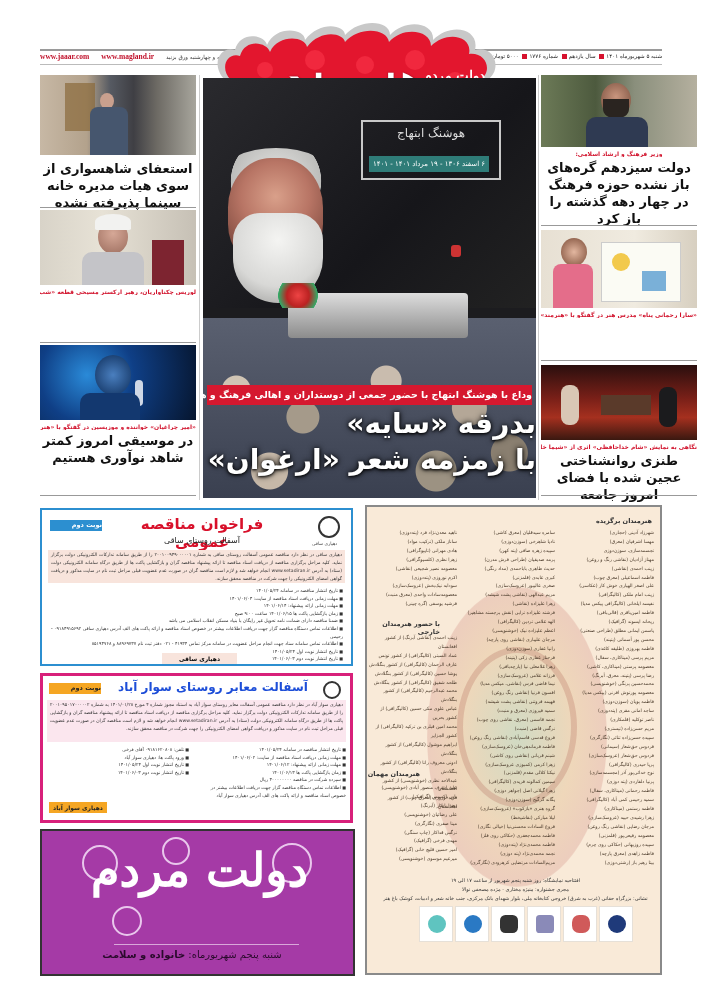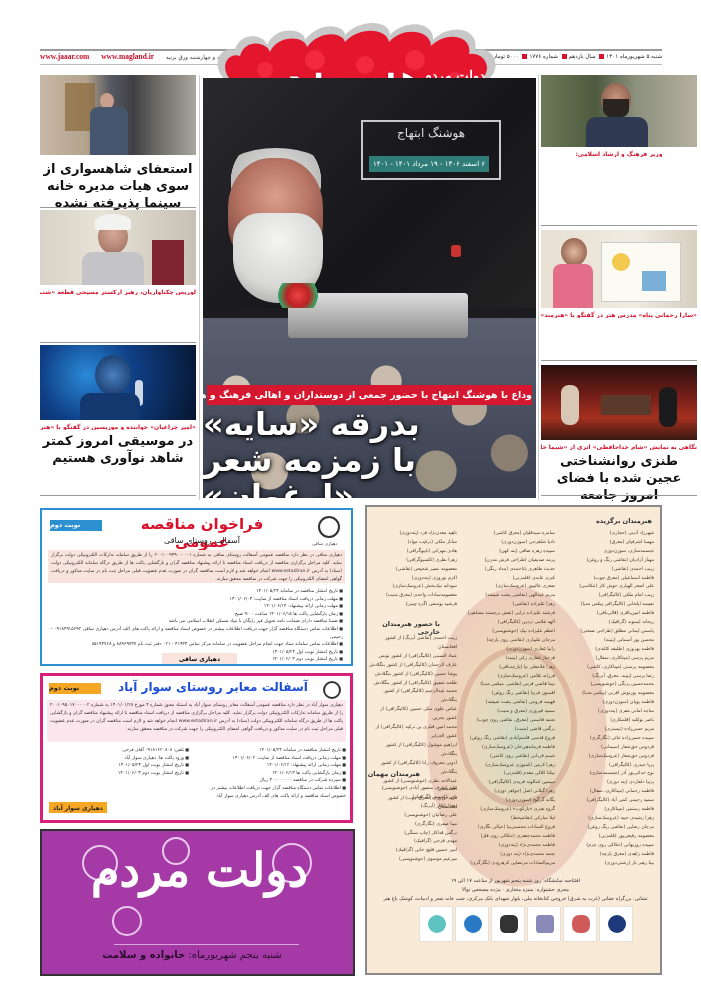--- a/index.html
+++ b/index.html
@@ -50,26 +50,26 @@
   .lead .crowd { position: absolute; left: 0; top: 240px; width: 333px; height: 180px; background:
       radial-gradient(circle at 10% 40%, #d0c4b4 0 14px, transparent 15px),
       radial-gradient(circle at 30% 55%, #a59a8a 0 16px, transparent 17px),
       radial-gradient(circle at 55% 35%, #c9bcae 0 15px, transparent 16px),
       radial-gradient(circle at 80% 50%, #b4a797 0 17px, transparent 18px),
       radial-gradient(circle at 92% 75%, #8a7f70 0 18px, transparent 19px),
       radial-gradient(circle at 20% 85%, #c6b8a8 0 18px, transparent 19px),
       radial-gradient(circle at 70% 85%, #9c9282 0 20px, transparent 21px),
       linear-gradient(#5a6070, #3a4050); }
   .lead .kicker { position: absolute; left: 4px; top: 307px; width: 325px; height: 20px; background: #d5182f; color: #fff; font-size: 9.5px; font-weight: bold; line-height: 20px; text-align: center; direction: rtl; white-space: nowrap; }
-  .lead .headline { position: absolute; left: 0; top: 328px; width: 333px; color: #fff; font-size: 32px; line-height: 36px; font-weight: bold; text-align: left; direction: rtl; text-shadow: 0 1px 3px #000, 0 0 6px #000; }
+  .lead .headline { position: absolute; left: 0; top: 328px; width: 333px; color: #fff; font-size: 28px; line-height: 36px; font-weight: bold; text-align: right; direction: rtl; text-shadow: 0 1px 3px #000, 0 0 6px #000; }
 
   
   .ad1 { left: 40px; top: 508px; width: 313px; height: 158px; border: 2px solid #2c8fd0; background: #fff; }
   .ad2 { left: 40px; top: 673px; width: 313px; height: 150px; border: 3px solid #d8207a; background: #fff; }
-  .ad-badge { position: absolute; font-size: 6.5px; color: #fff; text-align: left; line-height: 11px; direction: rtl; font-weight: bold; }
+  .ad-badge { position: absolute; font-size: 6.5px; color: #fff; text-align: right; line-height: 11px; direction: rtl; font-weight: bold; }
   .ad-title { position: absolute; font-weight: bold; direction: rtl; text-align: center; }
   .ad-sub { position: absolute; font-size: 8px; direction: rtl; text-align: center; color: #222; }
   .ad-logo { position: absolute; width: 22px; height: 22px; border: 2px solid #333; border-radius: 50%; }
   .ad-logo-cap { position: absolute; font-size: 4.5px; color: #444; direction: rtl; }
   .ad-body { position: absolute; font-size: 4.6px; line-height: 8px; direction: rtl; text-align: justify; color: #333; }
   .ad-list { position: absolute; font-size: 4.6px; line-height: 7.6px; direction: rtl; color: #333; list-style: none; }
   .ad-list li::before { content: "■ "; font-size: 4px; }
   .ad-foot { position: absolute; font-size: 6px; font-weight: bold; text-align: center; direction: rtl; line-height: 11px; }
 
   .promo { left: 40px; top: 829px; width: 315px; height: 147px; background: #a53aa6; border: 2px solid #333; overflow: hidden; }
@@ -184,20 +184,21 @@
 </div>
 
 <div class="abs col-right">
   <div class="story" style="top:0">
     <div class="photo" style="height:72px;background:linear-gradient(90deg,#6c7a57 0%,#4d5a3e 35%,#8a8f7c 60%,#b5b09f 100%);">
       <div style="position:absolute;left:60px;top:8px;width:30px;height:34px;border-radius:50%;background:radial-gradient(circle at 50% 40%,#c9957e,#6b4433)"></div>
       <div style="position:absolute;left:62px;top:24px;width:26px;height:20px;border-radius:0 0 50% 50%;background:#2a2420"></div>
       <div style="position:absolute;left:45px;top:42px;width:62px;height:32px;background:#2f3a52;border-radius:10px 10px 0 0"></div>
     </div>
     <div class="kicker">وزیر فرهنگ و ارشاد اسلامی:</div>
+    <div class="head">دولت سیزدهم گره‌های باز نشده حوزه فرهنگ در چهار دهه گذشته را باز کرد</div>
   </div>
   <div class="story" style="top:155px">
     <div class="photo" style="height:78px;background:linear-gradient(90deg,#e7e0d3 0%,#f0ebe0 60%,#d7cfc0 100%);">
       <div style="position:absolute;left:20px;top:8px;width:26px;height:28px;border-radius:50%;background:radial-gradient(circle,#e3b7a0,#7a4a35)"></div>
       <div style="position:absolute;left:12px;top:34px;width:40px;height:44px;background:#e46d8a;border-radius:8px 8px 0 0"></div>
       <div style="position:absolute;left:60px;top:12px;width:80px;height:60px;background:#fbfbf4;border:1px solid #ccc">
         <div style="position:absolute;left:10px;top:10px;width:18px;height:18px;border-radius:50%;background:#f2c94c"></div>
         <div style="position:absolute;left:40px;top:28px;width:24px;height:20px;background:#7ab0d8"></div>
       </div>
     </div>

